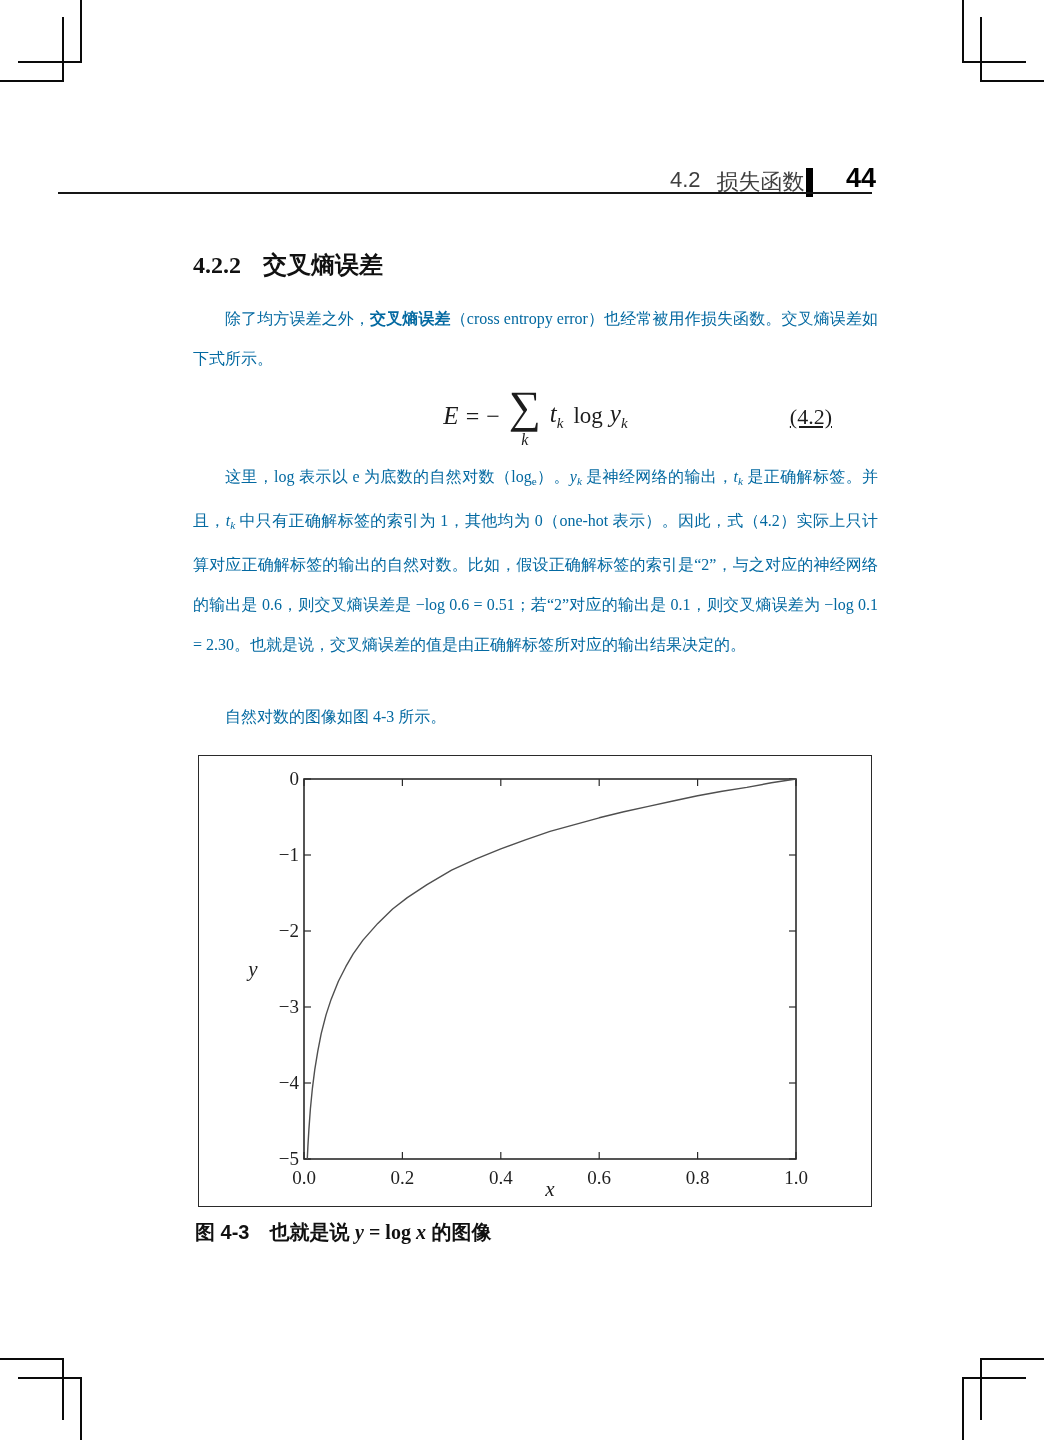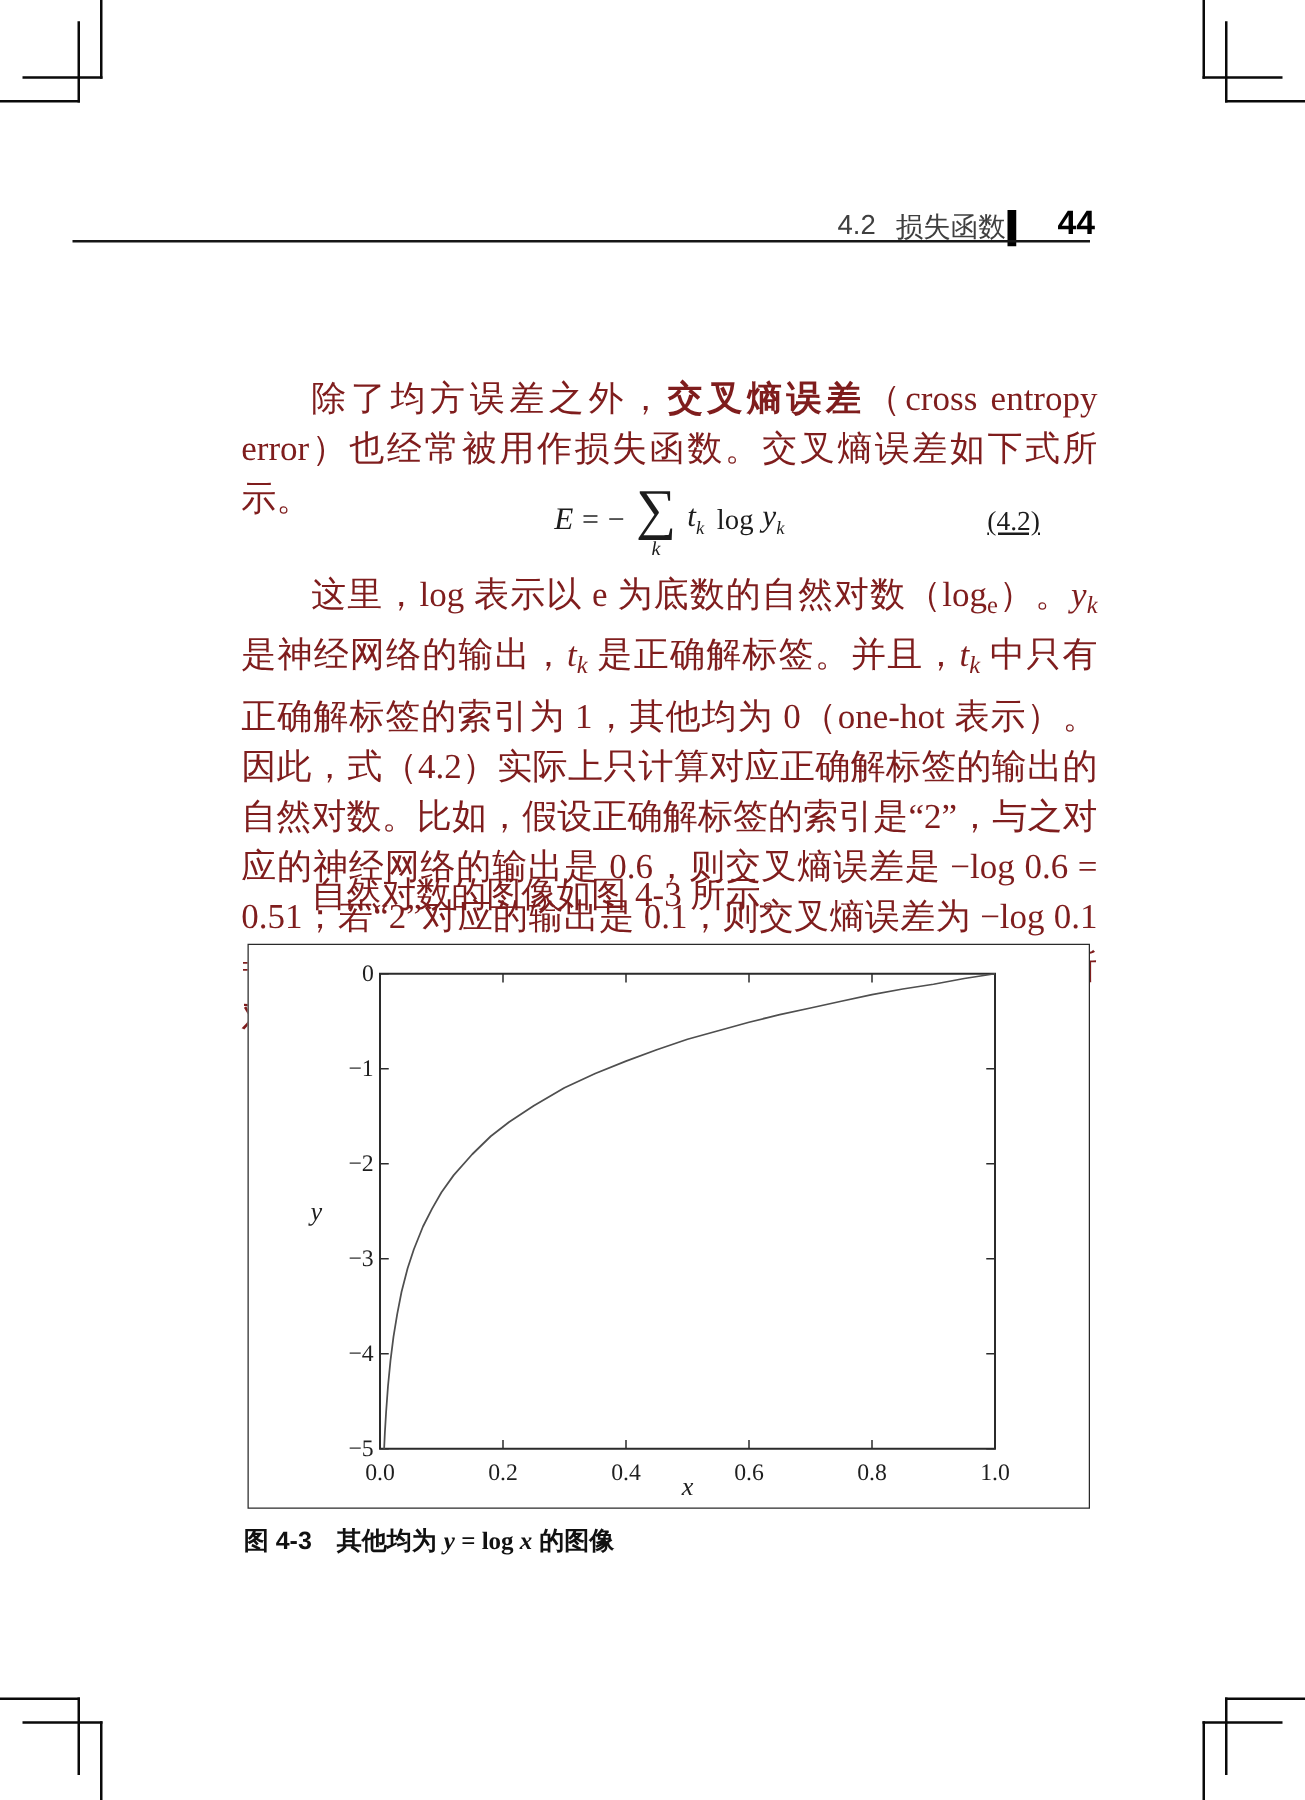--- a/index.html
+++ b/index.html
@@ -26,21 +26,21 @@
   .header-pagenum{
     position:absolute;left:846px;top:163px;
     font-family:"Liberation Sans","DejaVu Sans",sans-serif;font-weight:700;font-size:27px;color:#000;
   }
   .header-rule{position:absolute;left:58px;top:192px;width:814px;height:2px;background:#161616;}
   
   .block{position:absolute;left:193px;width:685px;}
   .heading{top:249px;font-size:24px;font-weight:700;color:#111;}
   .heading .h-num{font-family:"Liberation Serif","DejaVu Serif",serif;}
   .heading .h-title{font-family:"Liberation Sans","DejaVu Sans",sans-serif;margin-left:22px;}
-  .para{font-size:28px;line-height:40px;text-align:justify;color:#7f1d1d;}
+  .para{font-size:16px;line-height:40px;text-align:justify;color:#0369a1;}
   .indent{text-indent:2em;}
   .p1{top:299px;}
   .p2{top:457px;}
   .p3{top:697px;}
   .s-b{font-weight:700;font-family:"Liberation Sans","DejaVu Sans",sans-serif;text-align:right;}
   .s-bserif{font-weight:700;}
   .s-i{font-style:italic;}
   .s-bi{font-weight:700;font-style:italic;}
   .s-sub{font-size:0.7em;vertical-align:-0.28em;}
   .s-subi{font-size:0.7em;vertical-align:-0.28em;font-style:italic;}
@@ -84,20 +84,23 @@
   <div class="crop crop-br2"></div>
 
   <div class="header-text">
     <span>4.2</span>
     <span>损失函数</span>
   </div>
   <div class="header-bar"></div>
   <div class="header-pagenum">44</div>
   <div class="header-rule"></div>
 
+  <div class="block heading">
+    <span class="h-num">4.2.2</span><span class="h-title">交叉熵误差</span>
+  </div>
 
   <div class="block para indent p1"><span>除了均方误差之外，</span><span class="s-b">交叉熵误差</span><span>（cross entropy error）也经常被用作损失函数。交叉熵误差如下式所示。</span></div>
 
   <div class="block equation">
     <span class="eq-body">
       <span class="eq-var">E</span>
       <span class="eq-op">=</span>
       <span class="eq-op">−</span>
       <span class="eq-sigma-wrap">
         <span class="eq-sigma">∑</span>
@@ -152,15 +155,15 @@
         <text x="100" y="333" text-anchor="end" class="tick-label">−4</text>
         <line x1="105" y1="403" x2="112" y2="403" stroke="#2b2b2b" stroke-width="1.2"></line>
         <line x1="597" y1="403" x2="590" y2="403" stroke="#2b2b2b" stroke-width="1.2"></line>
         <text x="100" y="409" text-anchor="end" class="tick-label">−5</text>
         <text x="351" y="440" text-anchor="middle" class="axis-label">x</text>
         <text x="54" y="220" text-anchor="middle" class="axis-label">y</text>
         <polyline points="108.3,403.0 108.9,390.1 109.9,373.4 111.4,352.8 113.4,332.3 115.8,313.3 118.8,295.1 122.2,277.6 127.1,258.6 132.1,243.4 139.4,225.2 146.8,210.7 154.2,197.8 164.0,184.1 178.8,167.4 193.6,153.0 208.3,141.6 228.0,128.6 252.6,114.2 277.2,102.8 301.8,92.9 326.4,83.8 351.0,75.4 375.6,68.6 400.2,61.8 424.8,55.7 449.4,50.4 474.0,45.0 498.6,39.7 523.2,35.2 547.8,31.4 572.4,26.8 597.0,23.0" fill="none" stroke="#4f4f4f" stroke-width="1.4" stroke-linejoin="round"></polyline>
       </svg>
   </div>
 
-  <div class="caption"><span class="s-b">图 4-3</span><span class="s-b">　其他均为 </span><span class="s-bi">y</span><span class="s-bserif"> = log </span><span class="s-bi">x</span><span class="s-b"> 的图像</span></div>
+  <div class="caption"><span class="s-b">图 4-3</span><span class="s-b">　也就是说 </span><span class="s-bi">y</span><span class="s-bserif"> = log </span><span class="s-bi">x</span><span class="s-b"> 的图像</span></div>
 
 </div>
 
 </body></html>

